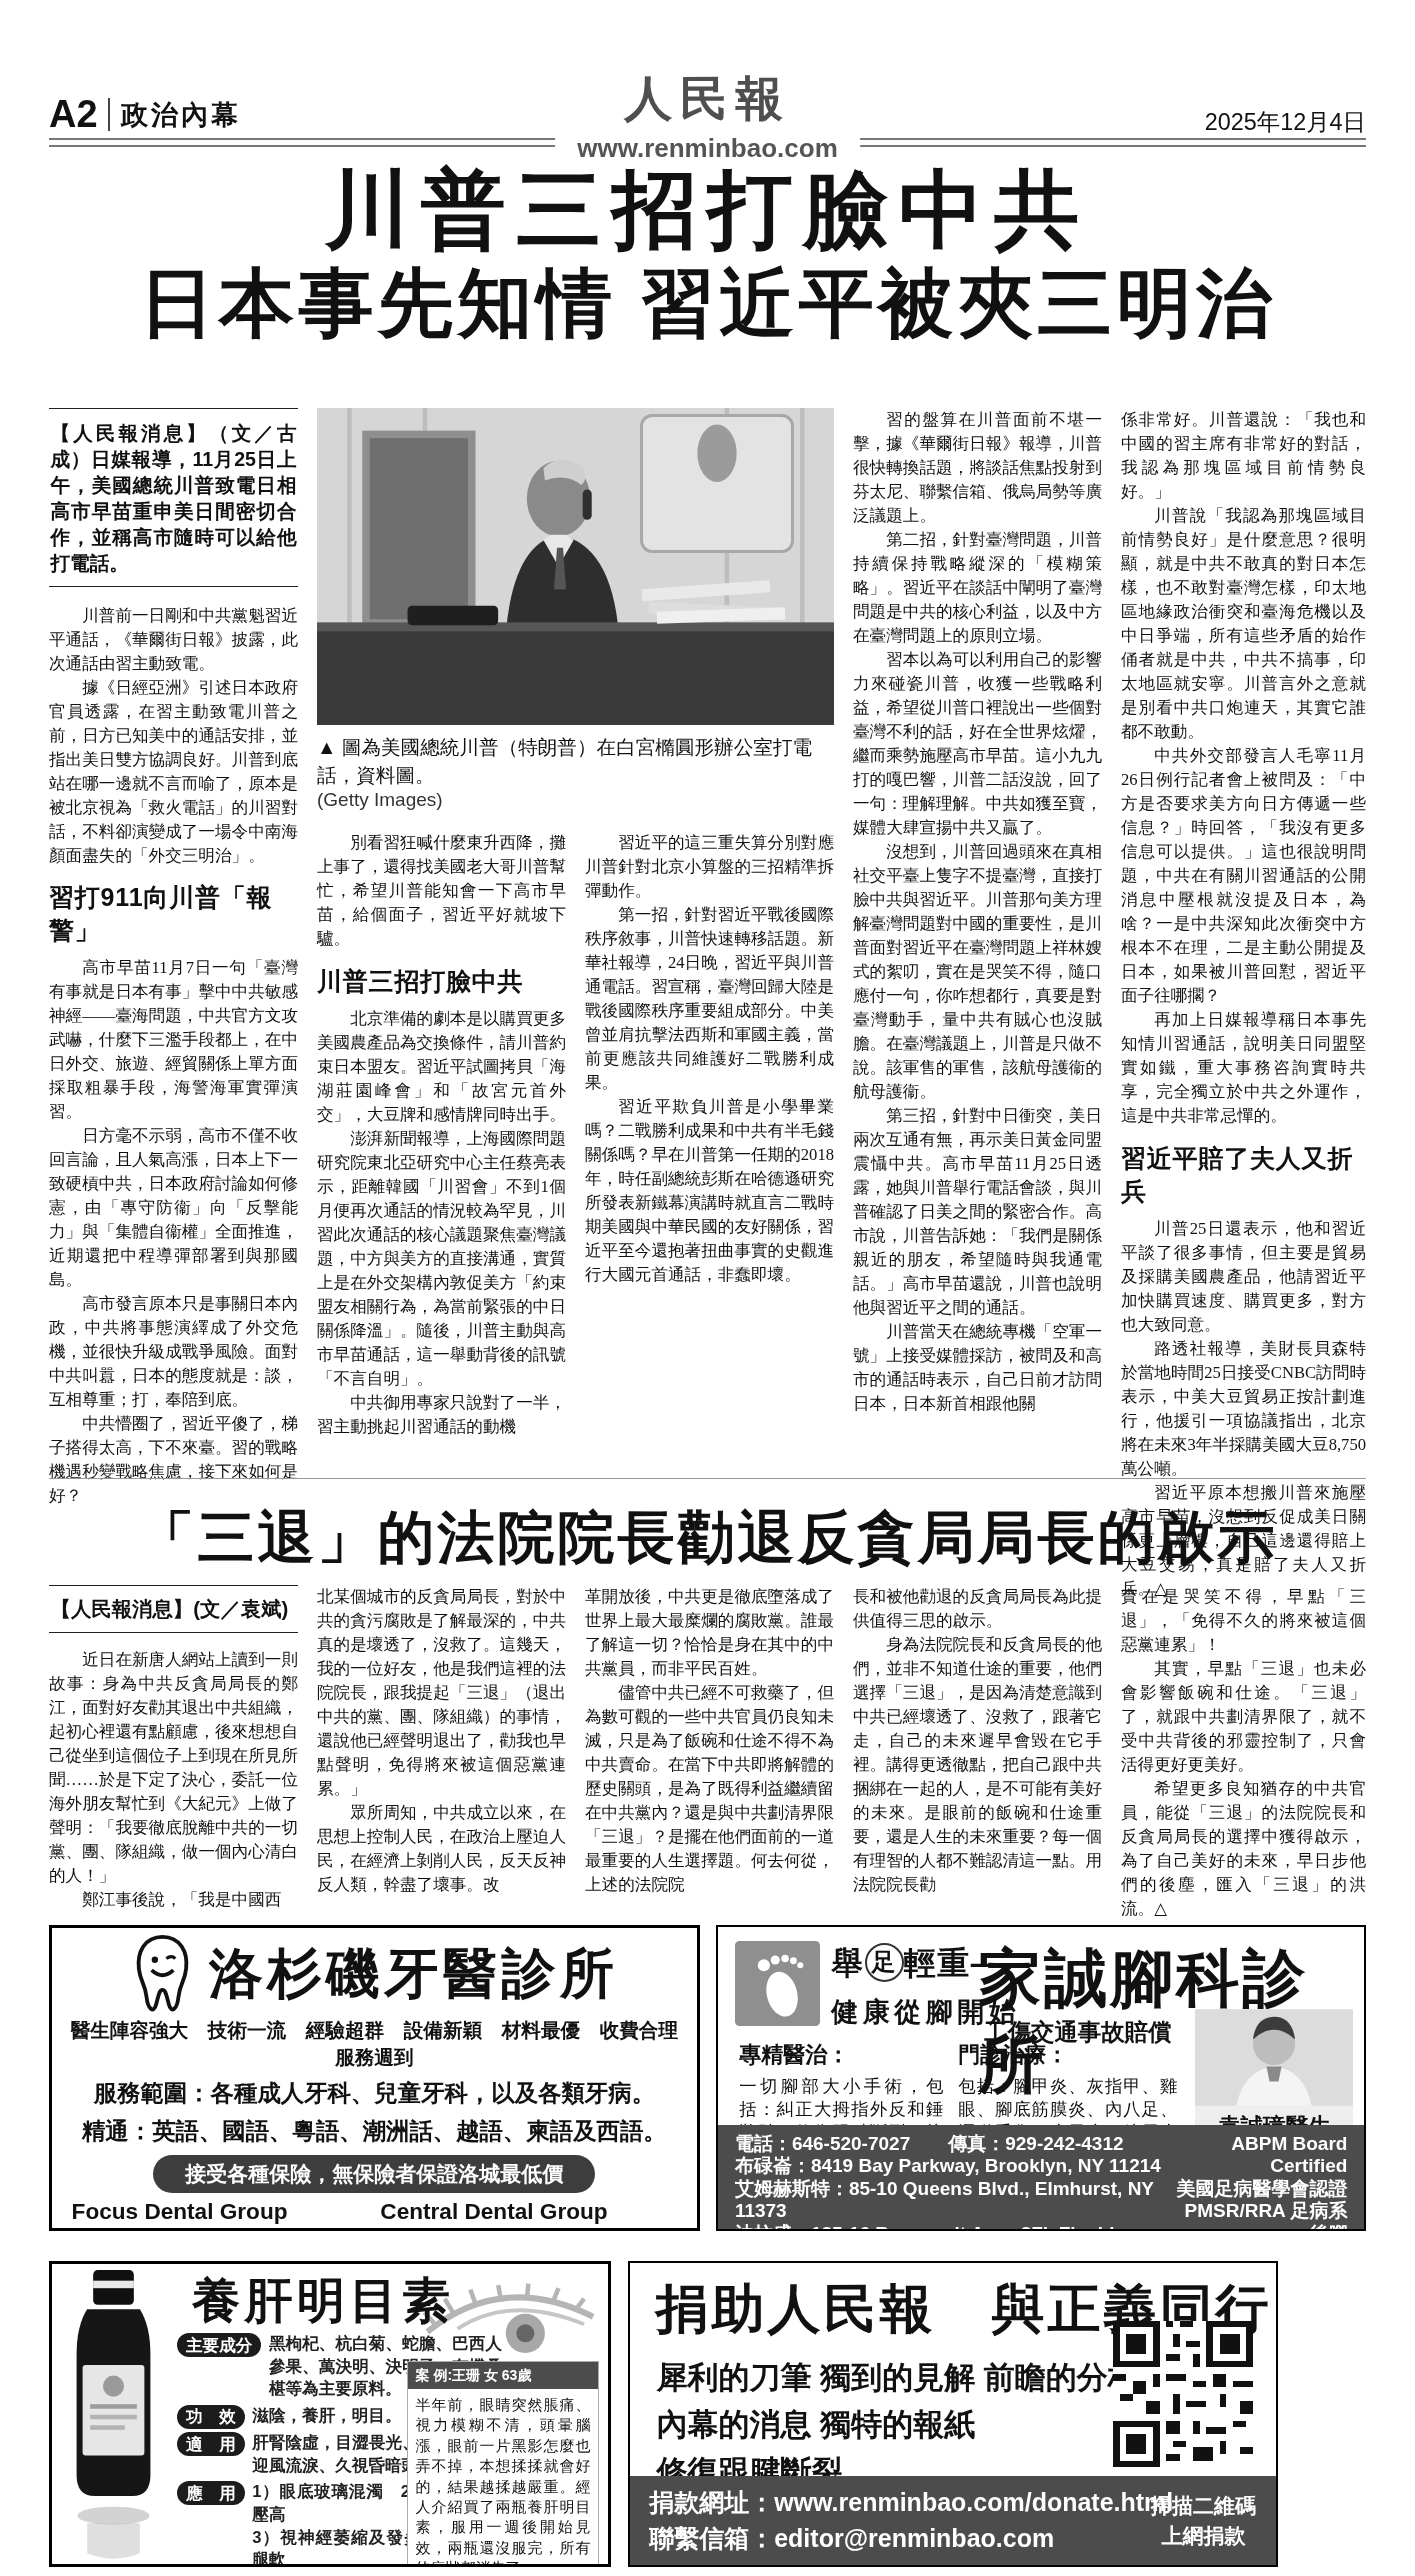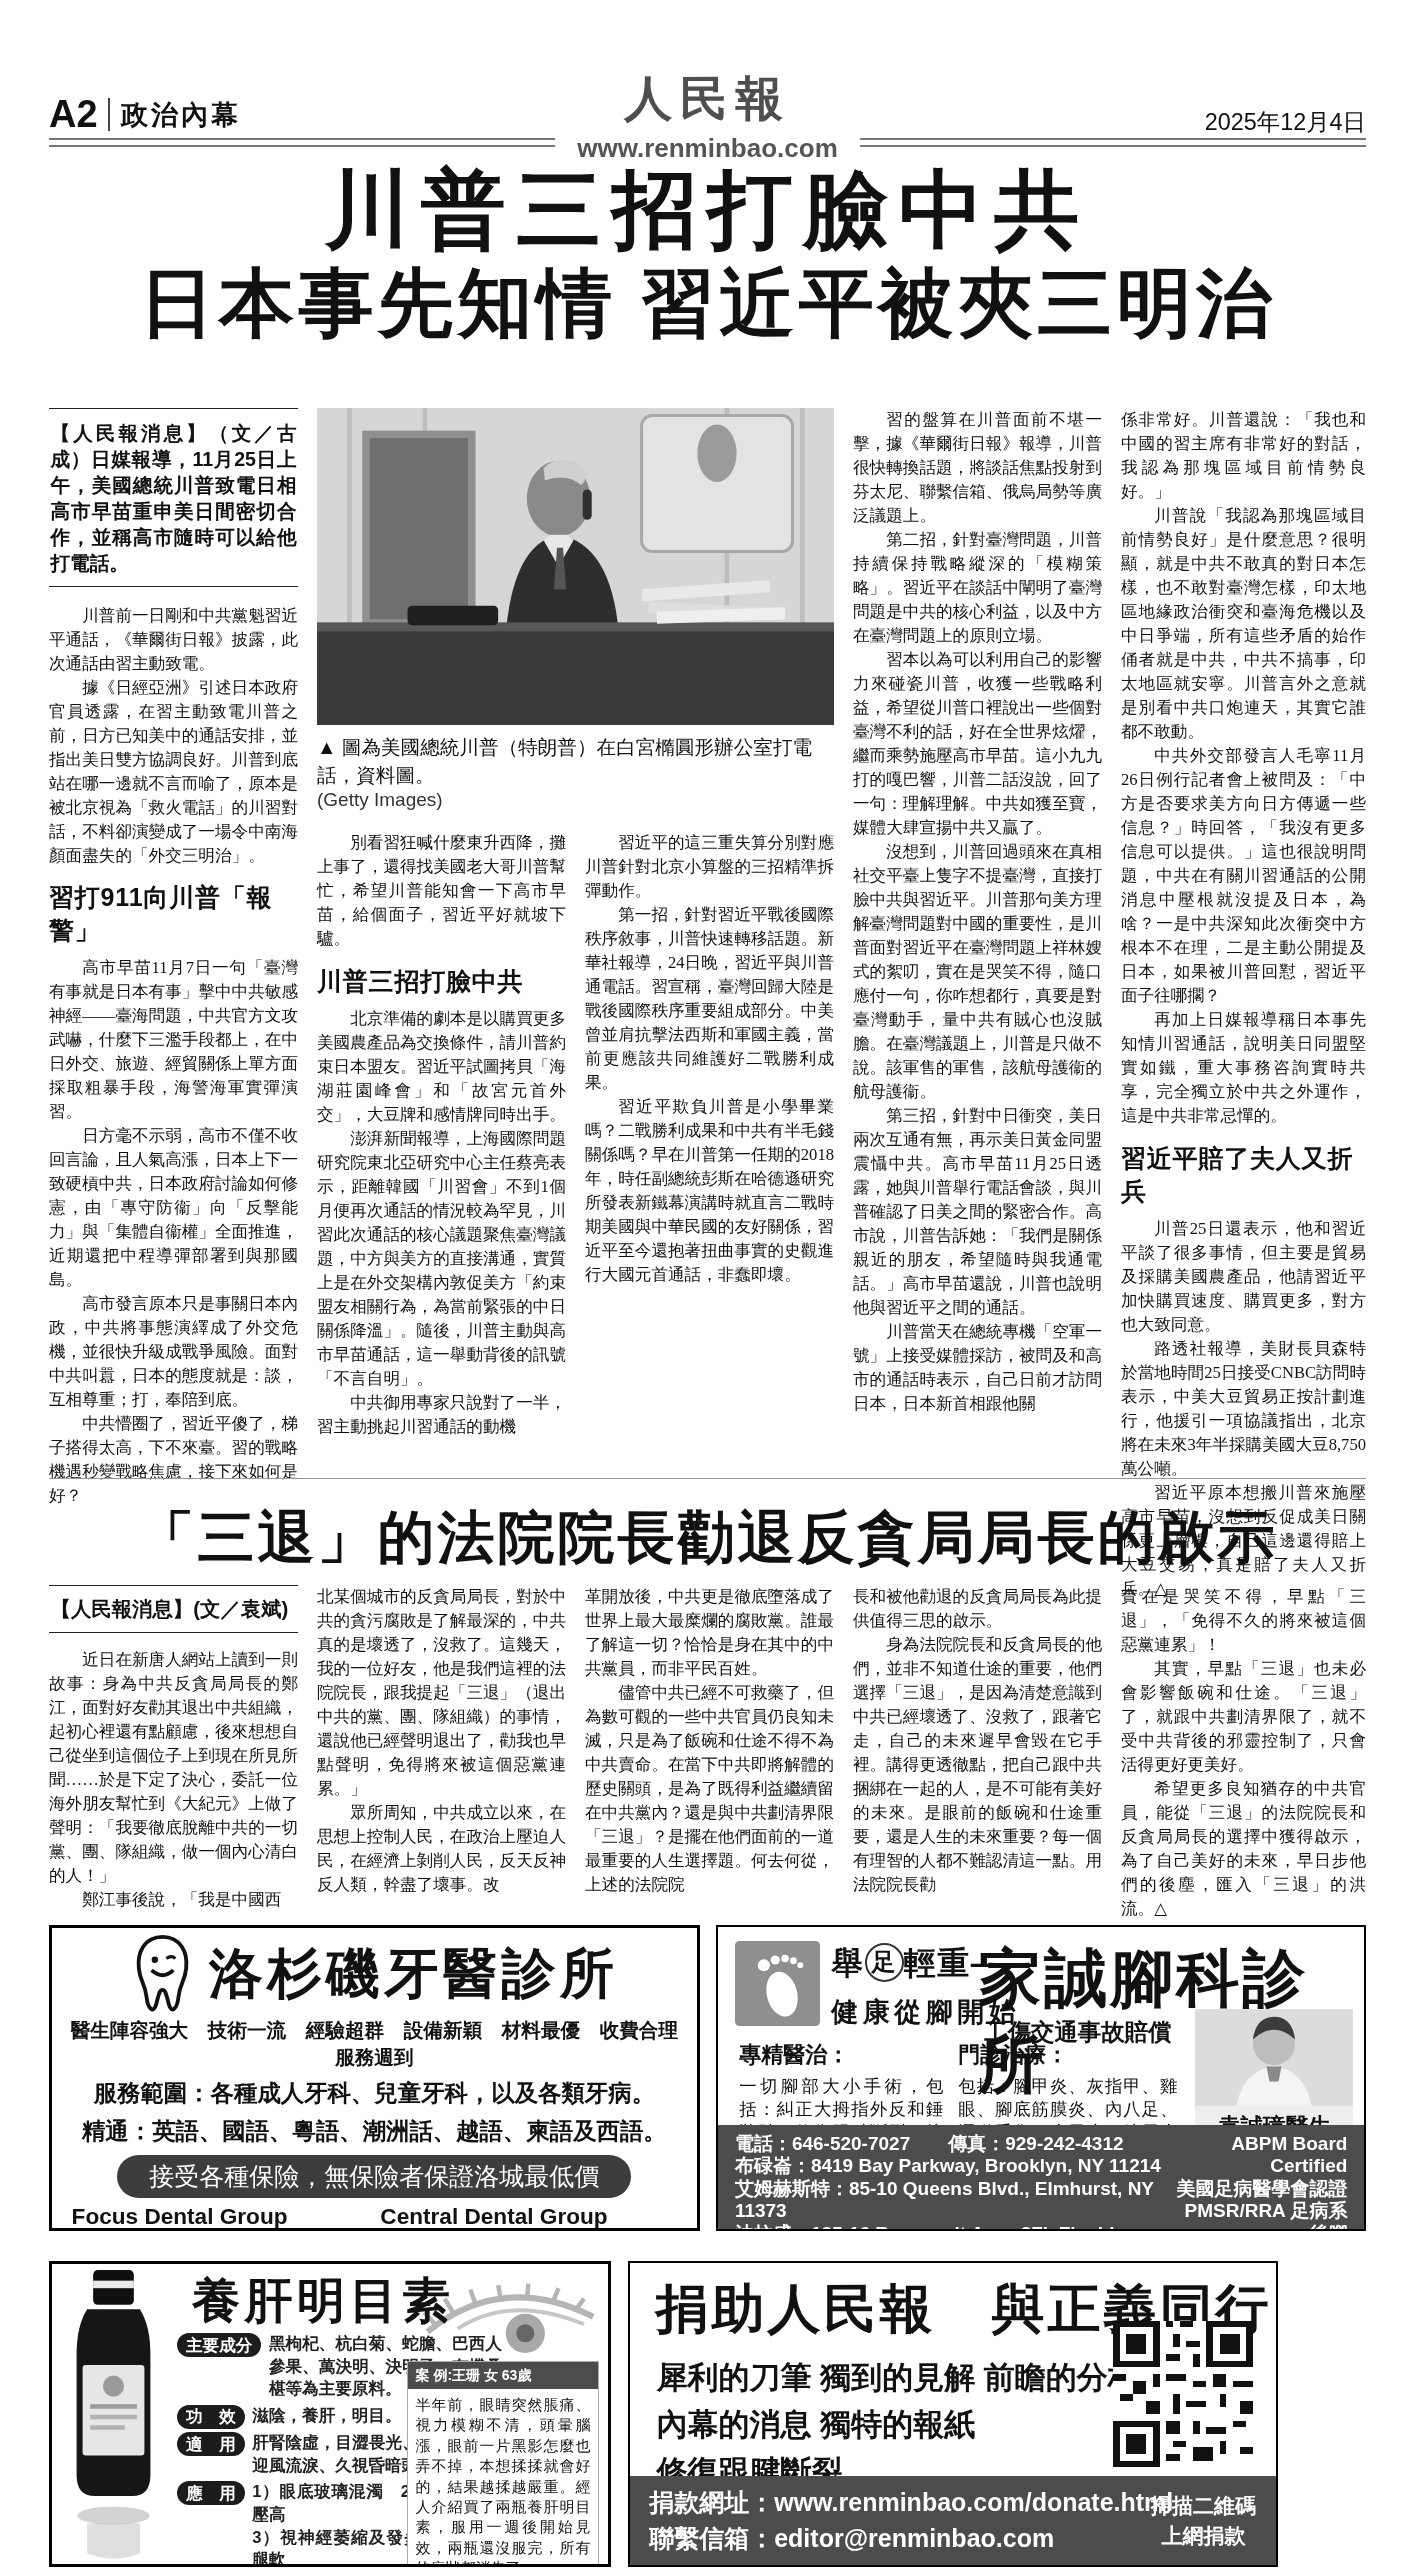--- a/index.html
+++ b/index.html
@@ -49,21 +49,21 @@
   .ads1{position:absolute;top:1925px;left:49px;width:1317px;height:306px;display:flex;gap:16.6px;}
   .ads2{position:absolute;top:2261px;left:49px;width:1317px;height:306px;display:flex;gap:16.6px;}
   .adbox{box-sizing:border-box;background:#fff;font-family:"Liberation Sans",sans-serif;}
   
   .dental{width:651px;height:306px;border:3.8px solid #000;text-align:center;padding:4.5px 13.6px;overflow:hidden;}
   .dental-top{display:flex;align-items:center;justify-content:center;gap:13.6px;}
   .dental-title{font-size:54px;font-weight:900;letter-spacing:4.5px;}
   .dental-feat{font-size:19.6px;font-weight:bold;margin-top:1.5px;}
   .dental-line{font-size:23.4px;font-weight:bold;margin-top:6px;}
   .dental-pill{display:inline-block;background:#3d3d3d;color:#fff;border-radius:30px;
-               padding:5.3px 32px;font-size:25px;font-weight:normal;margin-top:7.5px;}
+               padding:5.3px 32px;font-size:21px;font-weight:bold;margin-top:7.5px;}
   .dental-groups{display:flex;text-align:left;margin-top:6px;}
   .dental-groups .gn{flex:1;font-size:22.6px;font-weight:bold;padding-left:6px;}
   .dental-info{display:flex;text-align:left;background:#e3e3e3;margin-top:3px;}
   .dental-info .gi{flex:1;padding:4.5px 7.5px;font-size:17.4px;font-weight:bold;line-height:26px;}
   .dental-info .gi + .gi{border-left:2.3px solid #222;}
   
   .pod{position:relative;width:650px;height:306px;border:2.3px solid #000;overflow:hidden;}
   .pod-logo{position:absolute;left:16.6px;top:13.6px;width:85px;height:85px;background:#8f8f8f;border-radius:4.5px;}
   .pod-slog{position:absolute;left:113px;top:15px;font-weight:bold;}
   .pod-slog .s1{font-size:32px;letter-spacing:1.5px;}

